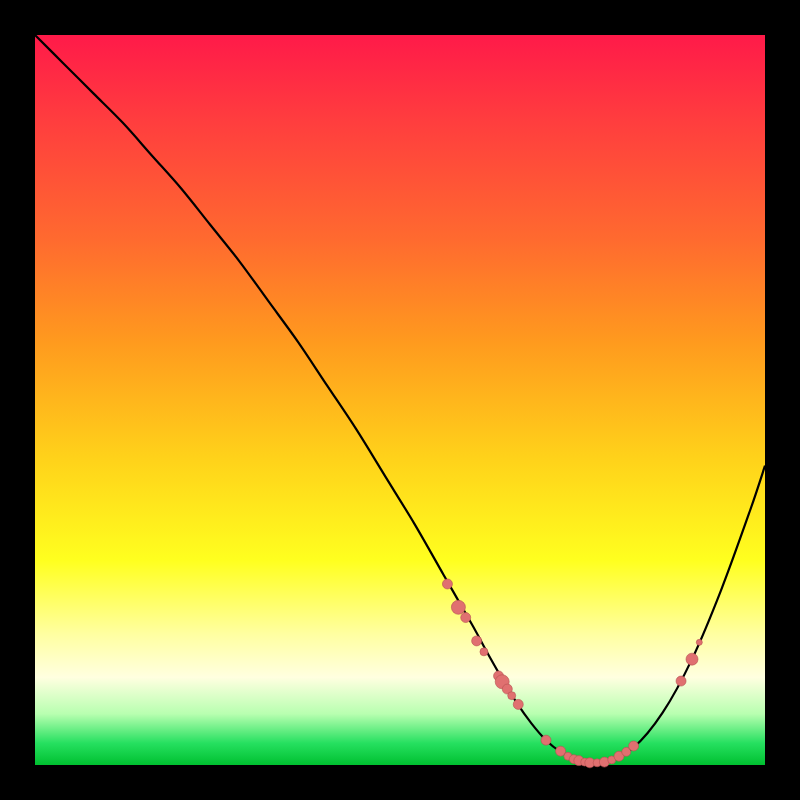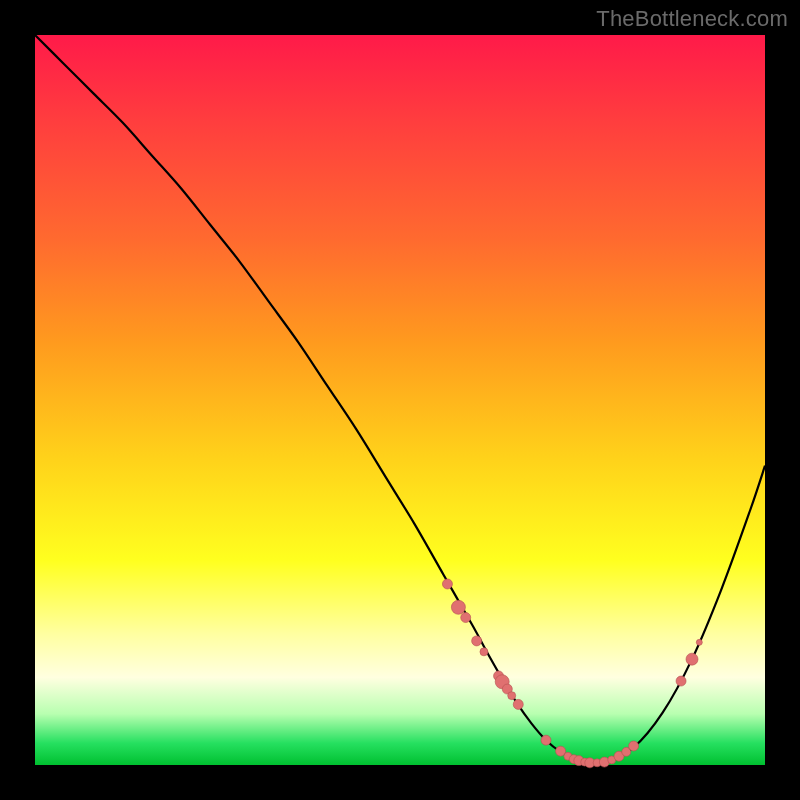--- a/index.html
+++ b/index.html
@@ -53,21 +53,20 @@
     color: #6a6a6a;
     font-size: 22px;
     letter-spacing: 0.2px;
     user-select: none;
   }
 </style>
 </head>
 <body>
 
 <div class="frame">
-  <div class="watermark">TheBottleneck.com</div>
   <div class="plot-area">
     <svg class="curve" viewBox="0 0 730 730" preserveAspectRatio="none">
       <path id="curve-path" fill="none" stroke="#000000" stroke-width="2.2" d="M 0.00 0.00 C 4.87 4.87, 19.47 19.47, 29.20 29.20 C 38.93 38.93, 48.67 48.67, 58.40 58.40 C 68.13 68.13, 77.87 77.26, 87.60 87.60 C 97.33 97.94, 107.07 109.50, 116.80 120.45 C 126.53 131.40, 136.27 141.74, 146.00 153.30 C 155.73 164.86, 165.47 177.63, 175.20 189.80 C 184.93 201.97, 194.67 213.53, 204.40 226.30 C 214.13 239.08, 223.87 253.07, 233.60 266.45 C 243.33 279.83, 253.07 292.61, 262.80 306.60 C 272.53 320.59, 282.27 335.80, 292.00 350.40 C 301.73 365.00, 311.47 378.99, 321.20 394.20 C 330.93 409.41, 340.67 425.83, 350.40 441.65 C 360.13 457.47, 369.87 472.68, 379.60 489.10 C 389.33 505.53, 399.07 523.17, 408.80 540.20 C 418.53 557.23, 430.70 578.28, 438.00 591.30 C 445.30 604.32, 447.73 609.55, 452.60 618.31 C 457.47 627.07, 462.33 635.59, 467.20 643.86 C 472.07 652.13, 476.93 660.53, 481.80 667.95 C 486.67 675.37, 491.53 682.18, 496.40 688.39 C 501.27 694.60, 506.13 700.43, 511.00 705.18 C 515.87 709.92, 520.73 713.70, 525.60 716.86 C 530.47 720.02, 535.33 722.34, 540.20 724.16 C 545.07 725.98, 549.93 727.32, 554.80 727.81 C 559.67 728.30, 562.10 729.63, 569.40 727.08 C 576.70 724.53, 588.87 720.75, 598.60 712.48 C 608.33 704.21, 618.07 692.16, 627.80 677.44 C 637.53 662.72, 647.27 644.59, 657.00 624.15 C 666.73 603.71, 676.47 579.74, 686.20 554.80 C 695.93 529.86, 708.10 495.18, 715.40 474.50 C 722.70 453.82, 727.57 438.00, 730.00 430.70"></path>
       <g id="markers">
           <circle cx="412.45" cy="548.96" r="5.00" fill="#e07070" stroke="#b55050" stroke-width="0.6"></circle>
           <circle cx="423.40" cy="572.32" r="7.00" fill="#e07070" stroke="#b55050" stroke-width="0.6"></circle>
           <circle cx="430.70" cy="582.54" r="5.00" fill="#e07070" stroke="#b55050" stroke-width="0.6"></circle>
           <circle cx="441.65" cy="605.90" r="5.00" fill="#e07070" stroke="#b55050" stroke-width="0.6"></circle>
           <circle cx="448.95" cy="616.85" r="4.00" fill="#e07070" stroke="#b55050" stroke-width="0.6"></circle>
           <circle cx="463.55" cy="640.94" r="5.00" fill="#e07070" stroke="#b55050" stroke-width="0.6"></circle>

